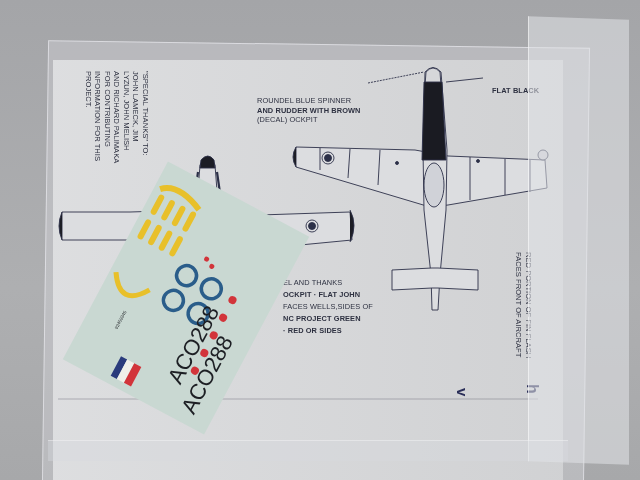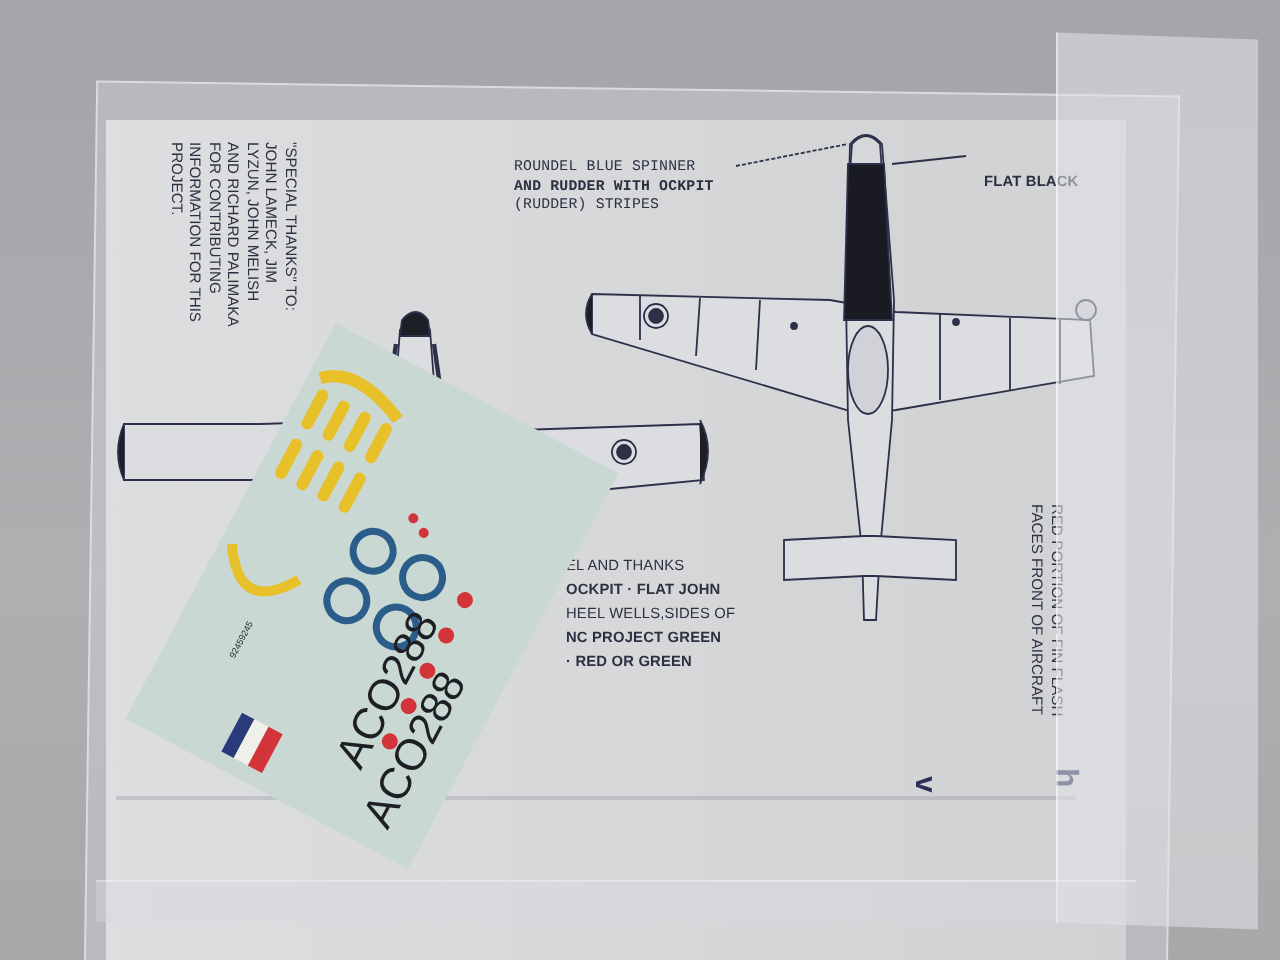--- a/index.html
+++ b/index.html
@@ -72,34 +72,34 @@
 <div class="vert" style="left:150px;top:71px;">
   <div>"SPECIAL THANKS" TO:</div>
   <div>JOHN LAMECK, JIM</div>
   <div>LYZUN, JOHN MELISH</div>
   <div>AND RICHARD PALIMAKA</div>
   <div>FOR CONTRIBUTING</div>
   <div>INFORMATION FOR THIS</div>
   <div>PROJECT.</div>
 </div>
 
-<div class="txt" style="left:257px;top:80px;font-family:Liberation Mono, monospace;">
+<div class="txt" style="left:257px;top:96px;">
   <div>ROUNDEL BLUE SPINNER</div>
-  <div class="bold">AND RUDDER WITH OCKPIT</div>
-  <div>(RUDDER) STRIPES</div>
+  <div class="bold">AND RUDDER WITH BROWN</div>
+  <div>(DECAL) OCKPIT</div>
 </div>
 
 <div class="txt bold" style="left:492px;top:74px;margin-top:12px;">FLAT BLACK</div>
 
 <div class="txt" style="left:283px;top:277px;line-height:12px;">
   <div>EL AND THANKS</div>
   <div class="bold">OCKPIT · FLAT JOHN</div>
-  <div>HEEL WELLS,SIDES OF</div>
+  <div>FACES WELLS,SIDES OF</div>
   <div class="bold">NC PROJECT GREEN</div>
-  <div class="bold">· RED OR GREEN</div>
+  <div class="bold">· RED OR SIDES</div>
 </div>
 
 <div class="vert" style="left:533px;top:252px;">
   <div>RED PORTION OF FIN FLASH</div>
   <div>FACES FRONT OF AIRCRAFT</div>
 </div>
 
 <div class="vert" style="left:467px;top:388px;font-size:15px;font-weight:bold;color:#2a2e58;">v</div>
 <div class="vert" style="left:537px;top:384px;font-size:16px;font-weight:bold;color:#2a2e58;">h</div>
 

